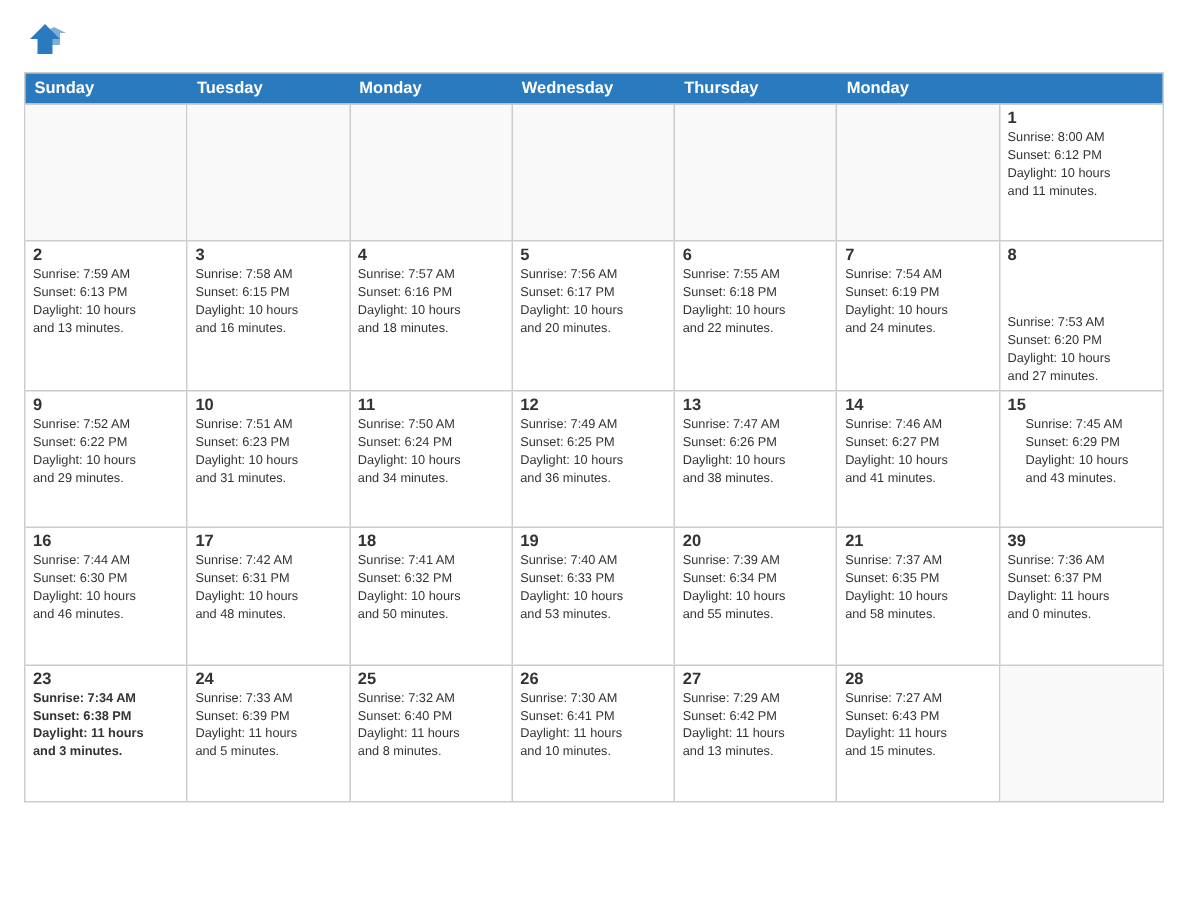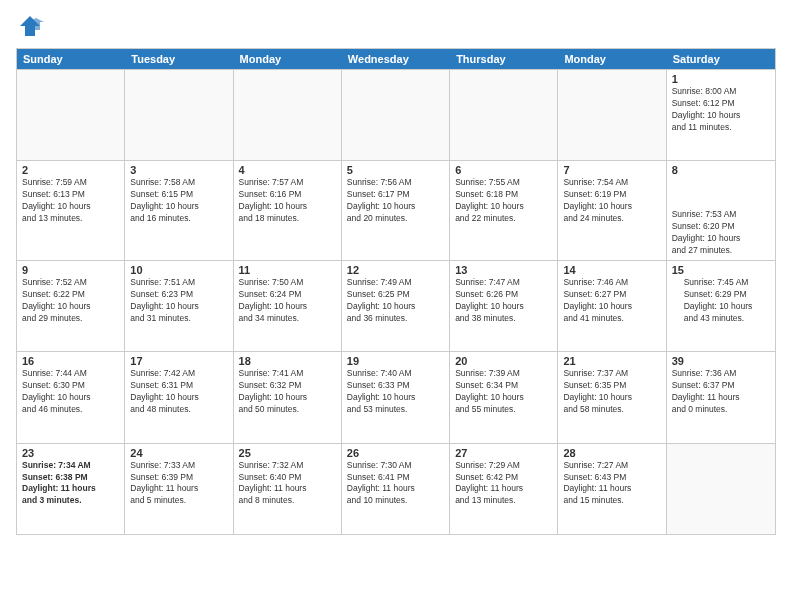--- a/index.html
+++ b/index.html
@@ -137,21 +137,20 @@
   </div>
 
   <div class="calendar">
     <div class="cal-header">
     <div class="cal-header-cell">Sunday</div>
         <div class="cal-header-cell">Tuesday</div>
         <div class="cal-header-cell">Monday</div>
         <div class="cal-header-cell">Wednesday</div>
         <div class="cal-header-cell">Thursday</div>
         <div class="cal-header-cell">Monday</div>
-        <div class="cal-header-cell">Saturday</div>
       </div>
     <div class="cal-body">
     <div class="cal-row">
           <div class="cal-cell empty"></div>
           <div class="cal-cell empty"></div>
           <div class="cal-cell empty"></div>
           <div class="cal-cell empty"></div>
           <div class="cal-cell empty"></div>
           <div class="cal-cell empty"></div>
           <div class="cal-cell">

